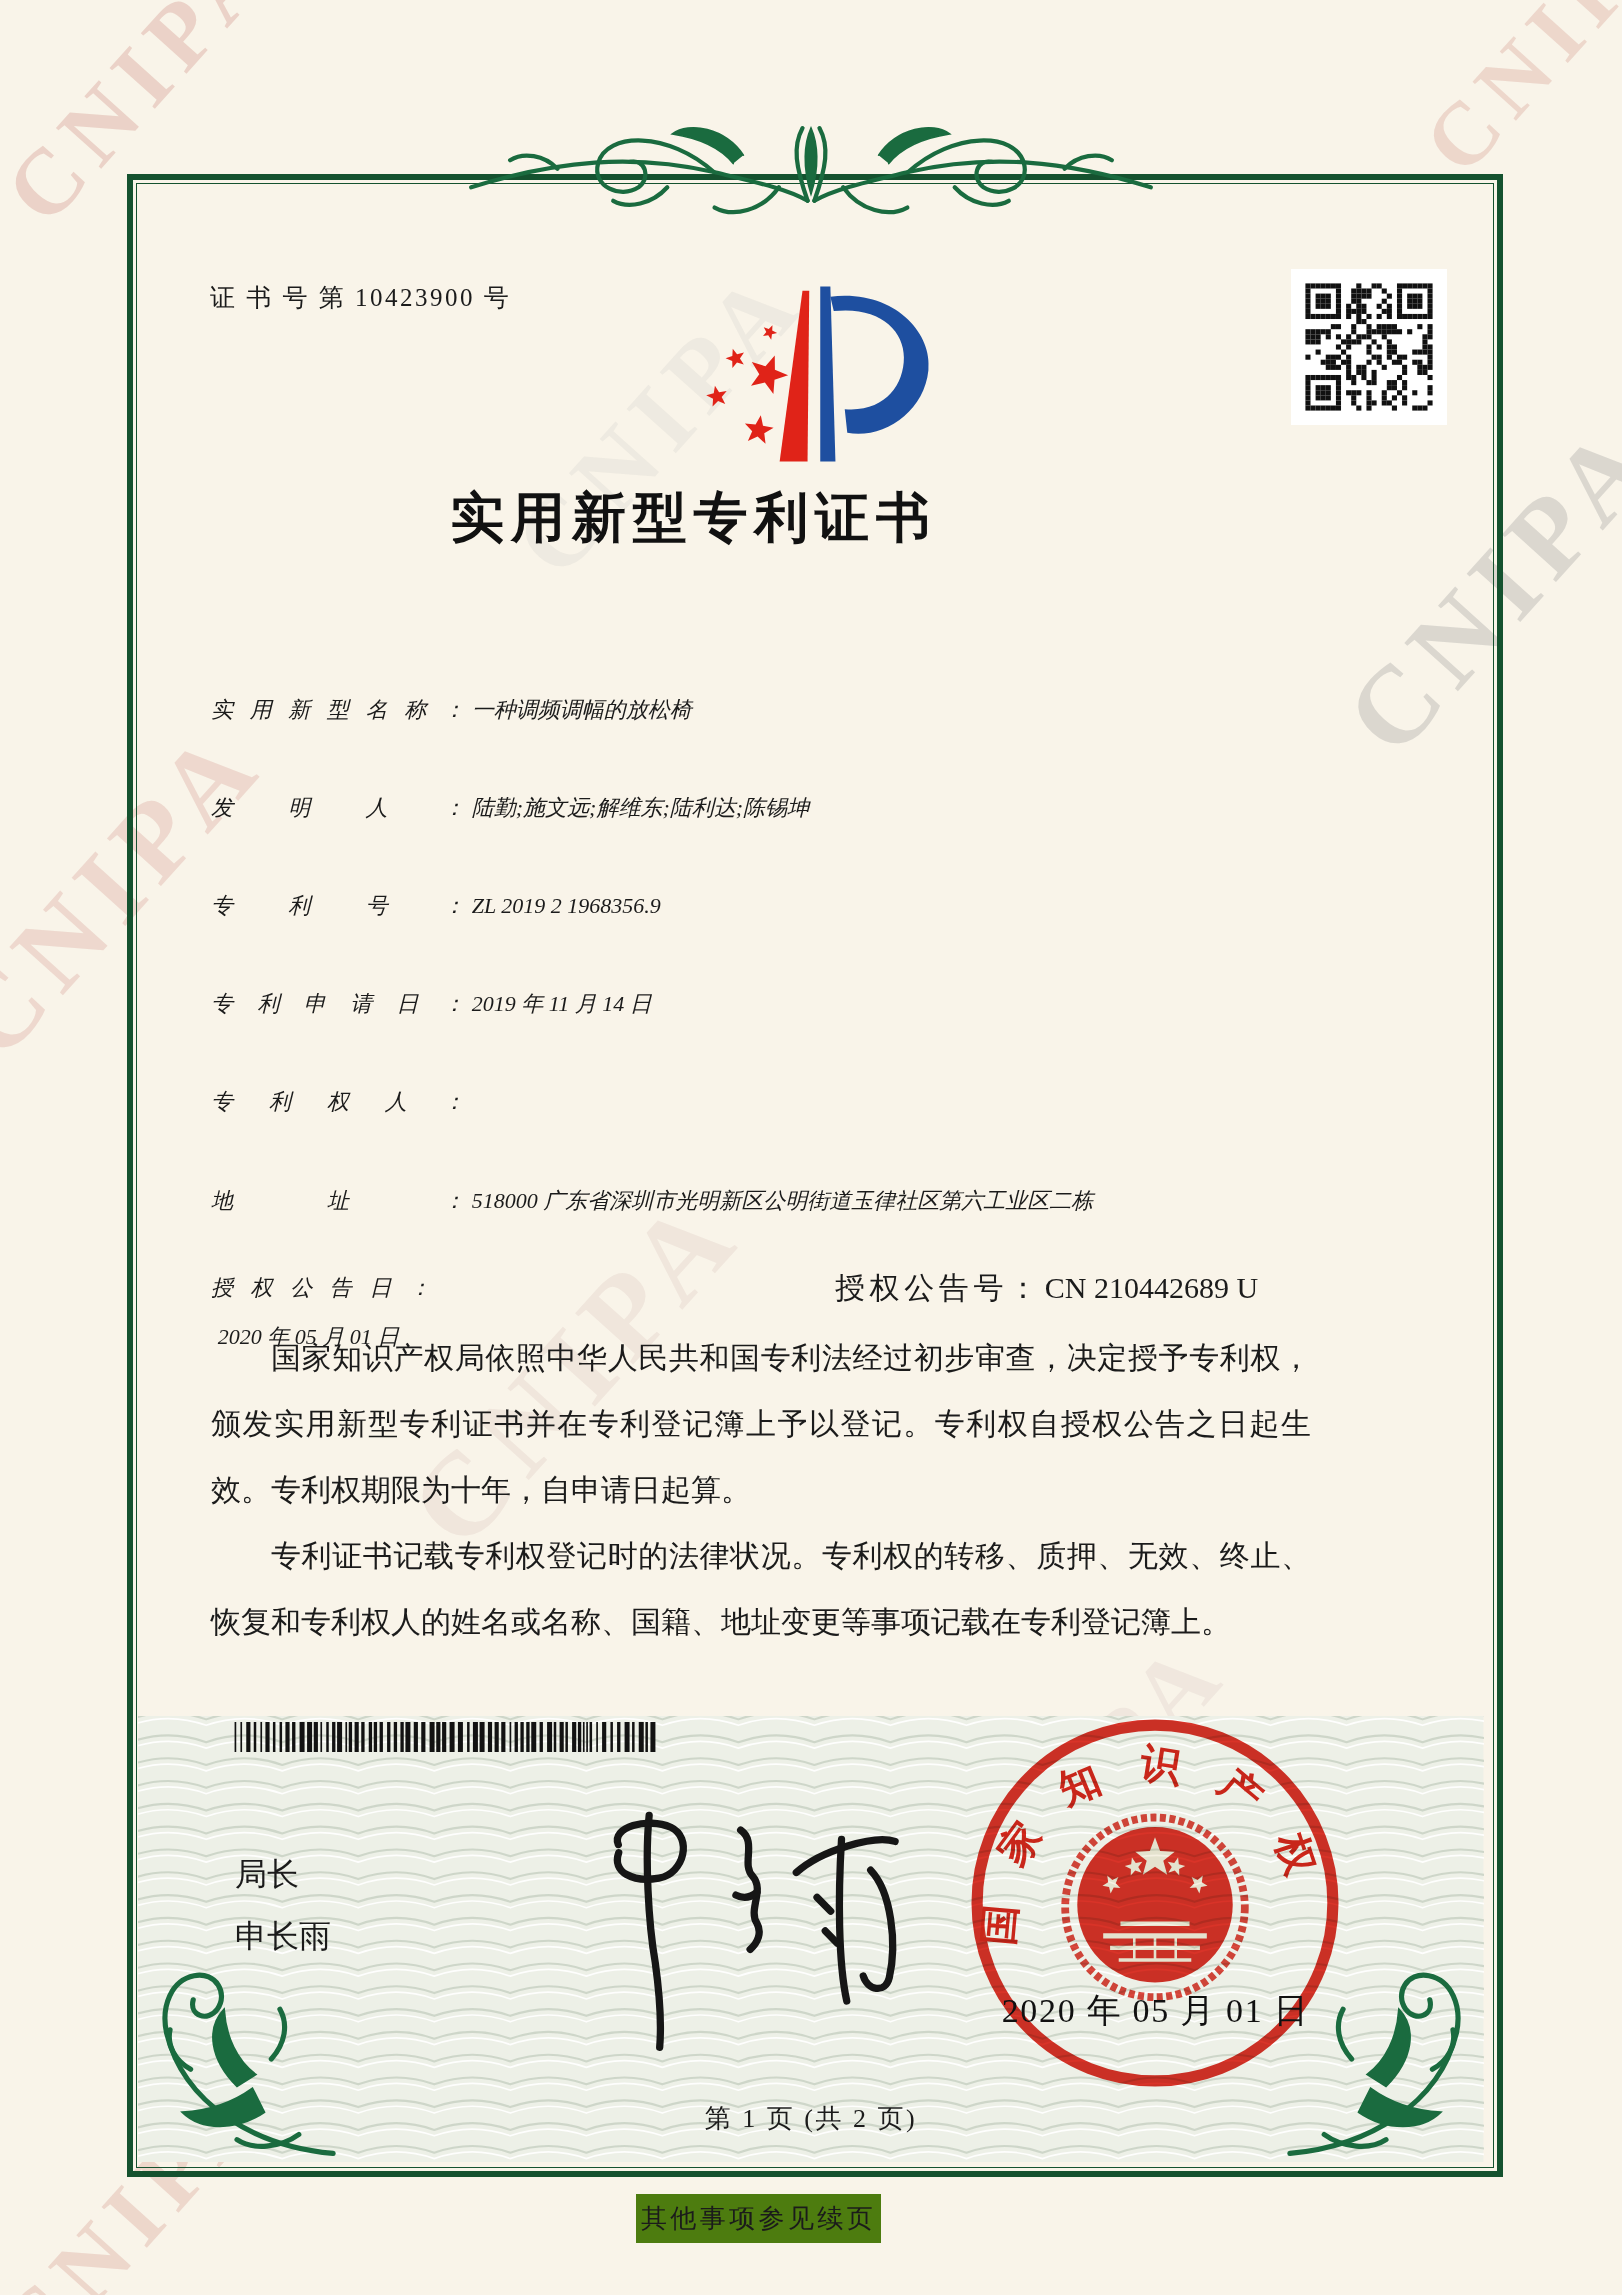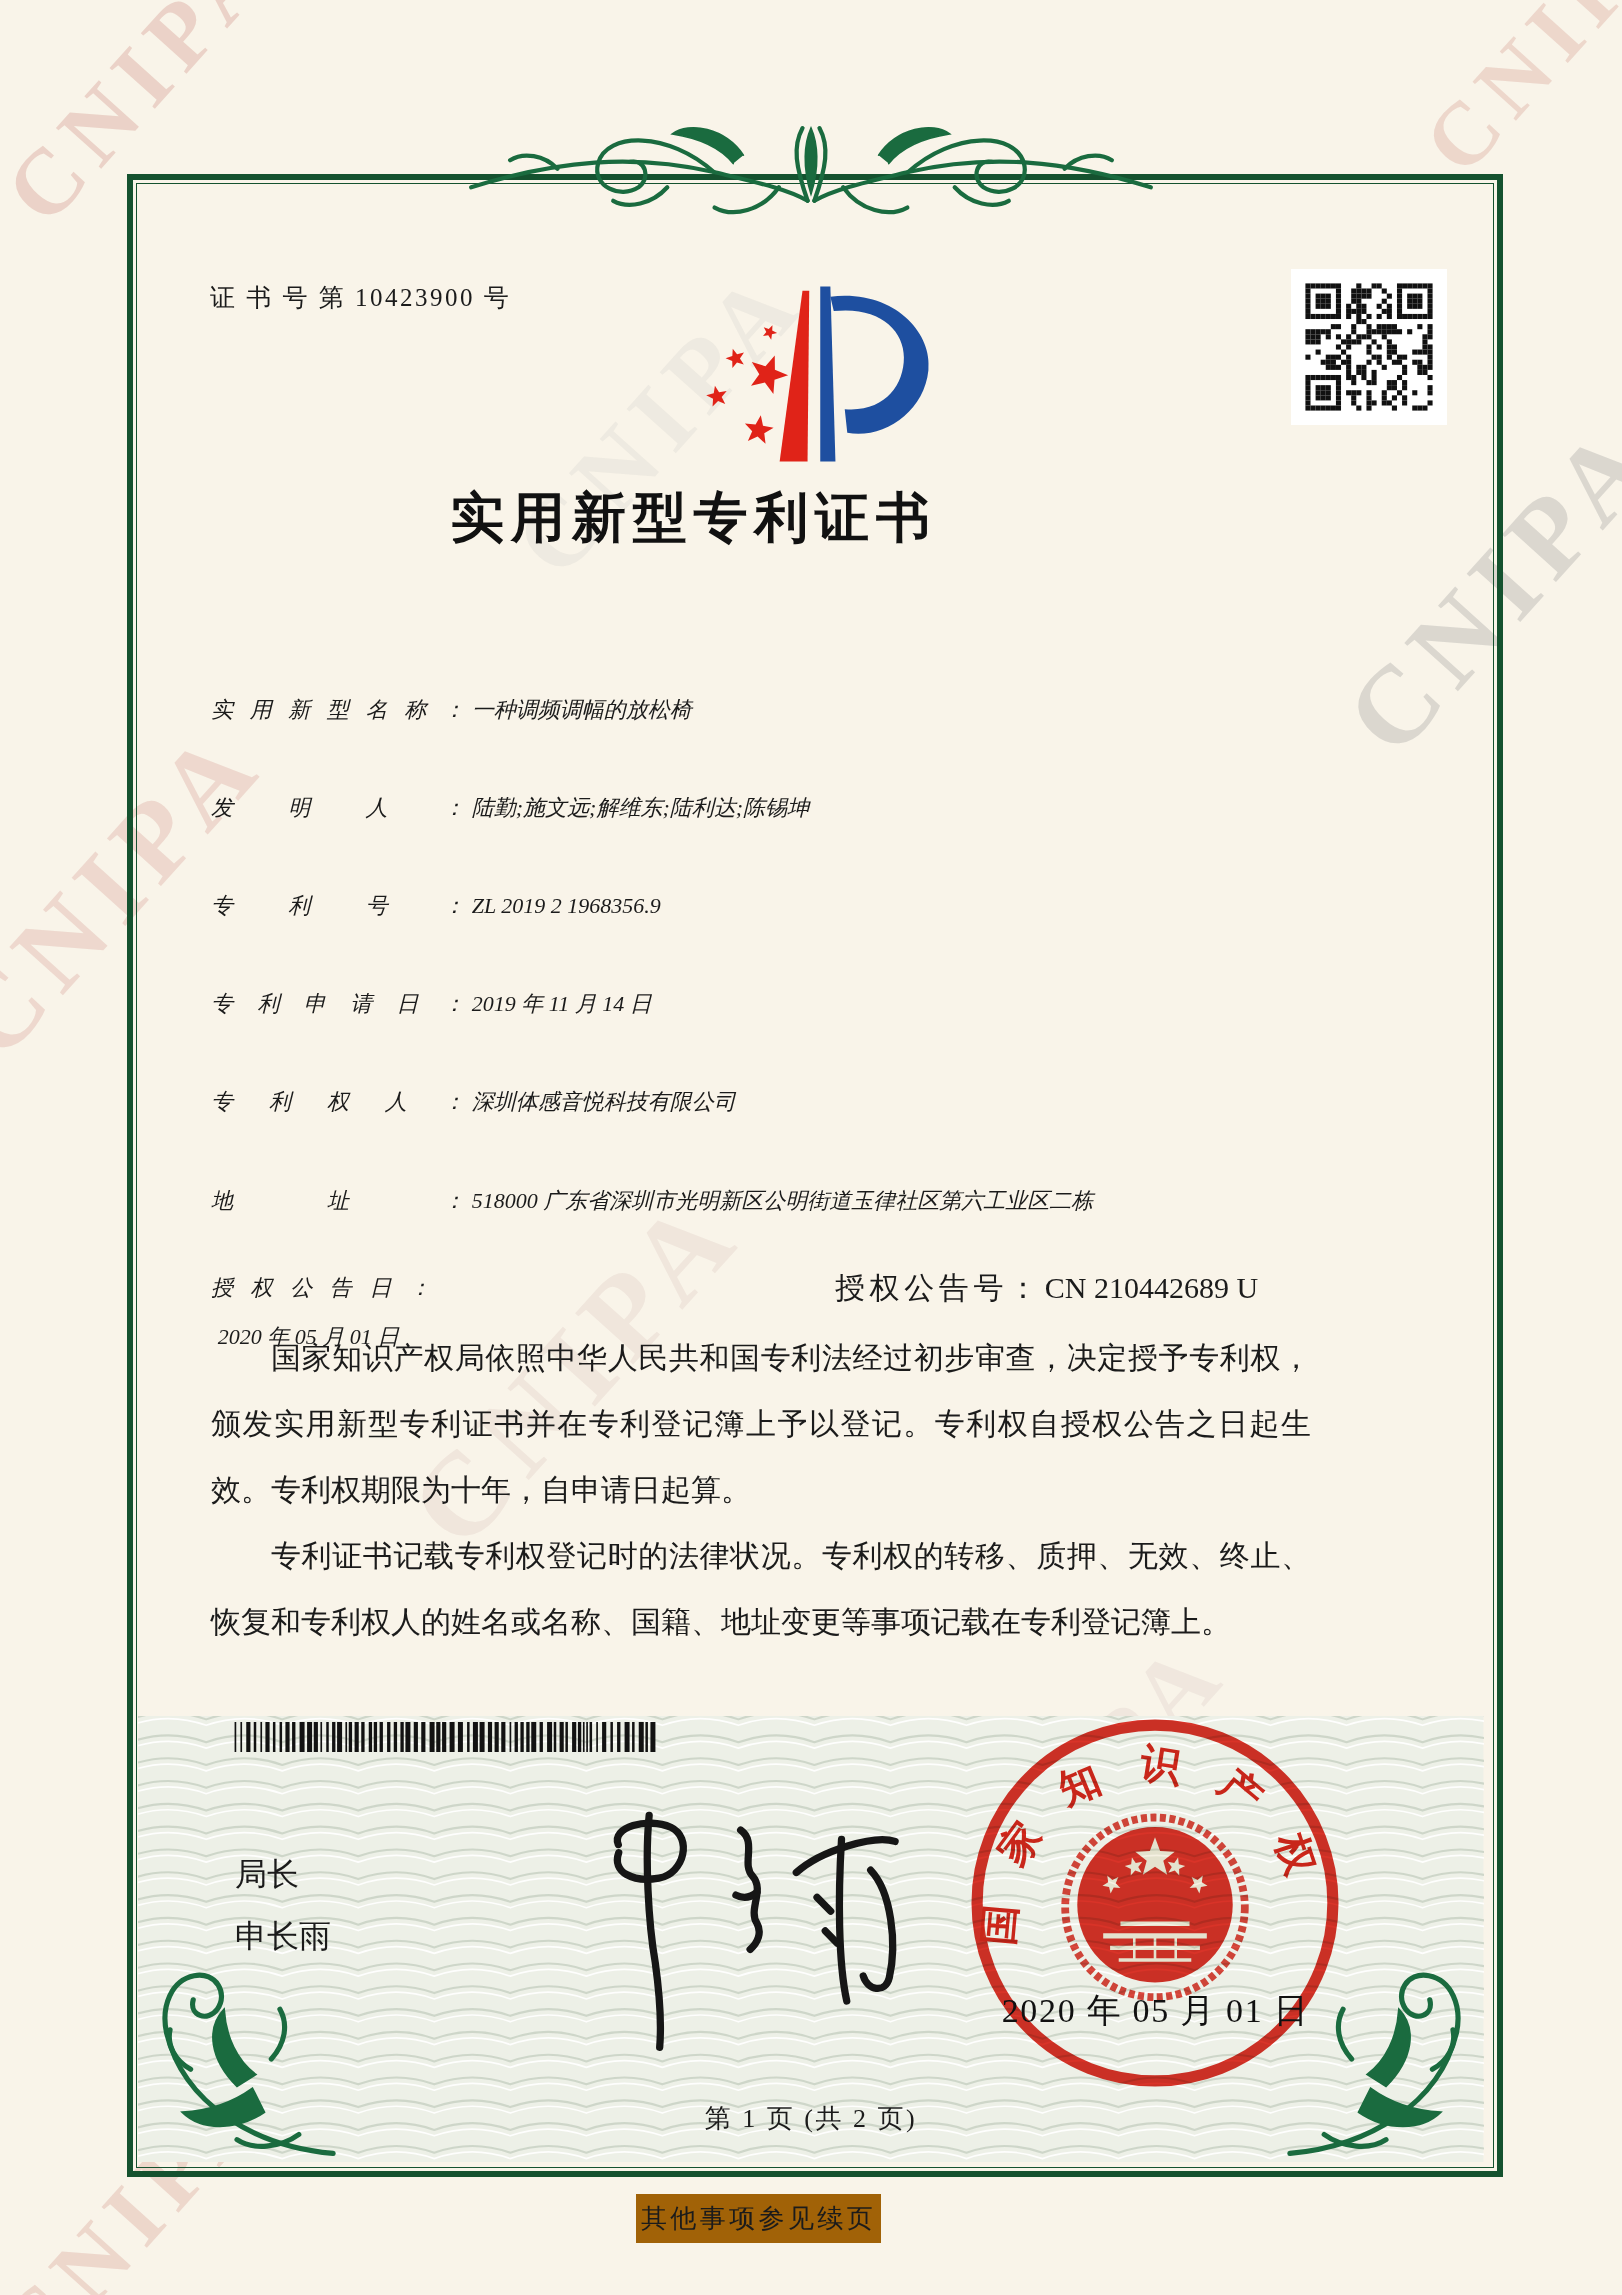--- a/index.html
+++ b/index.html
@@ -50,21 +50,21 @@
   
   .barcode{position:absolute;left:230px;top:1722px;width:435px;height:30px;z-index:4;}
   .signer-title{position:absolute;left:235px;top:1853px;font-size:32px;z-index:4;}
   .signer-name{position:absolute;left:235px;top:1915px;font-size:32px;z-index:4;}
   .signature{position:absolute;left:558px;top:1790px;width:372px;height:279px;z-index:4;}
   .seal{position:absolute;left:965px;top:1713px;width:380px;height:380px;z-index:5;mix-blend-mode:multiply;}
   .seal-date{position:absolute;left:955px;top:1988px;width:401px;text-align:center;
     font-size:34px;letter-spacing:1.7px;color:#111;z-index:6;}
   .pageno{position:absolute;left:135px;top:2101px;width:1352px;text-align:center;
     font-size:26px;letter-spacing:2.5px;z-index:4;}
-  .note{position:absolute;left:636px;top:2194px;width:245px;height:49px;background:#a16207;
+  .note{position:absolute;left:636px;top:2194px;width:245px;height:49px;background:#4d7c0f;
     display:flex;align-items:center;justify-content:center;font-size:26px;letter-spacing:3.4px;z-index:4;}
   
   .flourish{position:absolute;left:456px;top:106px;width:710px;height:149px;z-index:4;}
   .corner{position:absolute;width:206px;height:206px;z-index:4;}
   .corner.bl{left:134px;top:1956px;}
   .corner.br{left:1283px;top:1956px;transform:scaleX(-1);}
 </style>
 </head>
 <body>
 
@@ -477,21 +477,20 @@
   <div class="row" style="top:881px;">
     <span class="lbl">专利号：</span>
     <span class="val">ZL 2019 2 1968356.9</span>
   </div>
   <div class="row" style="top:979px;justify-content:space-between;">
     <span class="lbl">专利申请日：</span>
     <span class="val">2019 年 11 月 14 日</span>
   </div>
   <div class="row" style="top:1077px;">
     <span class="lbl">专利权人：</span>
-    <span class="val">深圳体感音悦科技有限公司</span>
   </div>
   <div class="row addr" style="top:1176px;">
     <span class="lbl">地址：</span>
     <span class="val">518000 广东省深圳市光明新区公明街道玉律社区第六工业区二栋</span>
   </div>
   <div class="row grant" style="top:1263px;flex-direction:column;">
     <span class="lbl">授权公告日：</span>
     <span class="val">2020 年 05 月 01 日</span>
   </div>
   <div class="rowb" style="top:1263px;">

